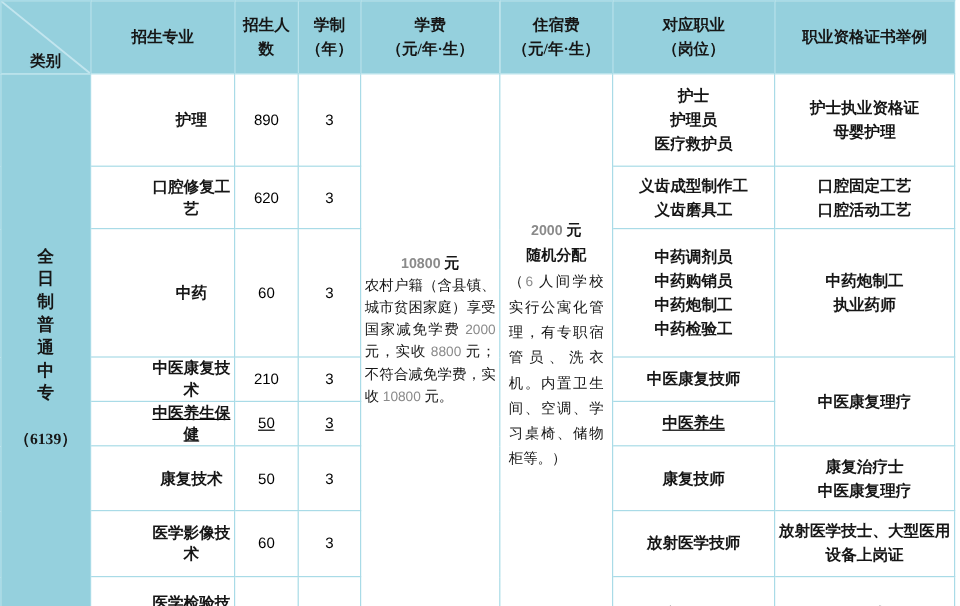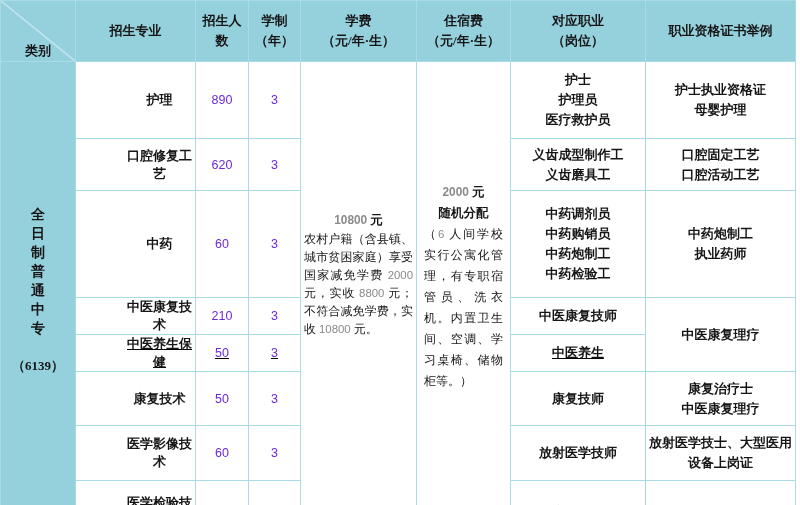--- a/index.html
+++ b/index.html
@@ -11,21 +11,21 @@
         color:#161616;overflow:hidden;}
   th{background:#95d0dd;font-weight:bold;font-size:13px;line-height:20px;
      white-space:pre-line;}
   th.cat-head{position:relative;}
   th.cat-head svg{position:absolute;left:0;top:0;width:100%;height:100%;}
   th.cat-head .cat-label{position:relative;z-index:2;}
   td.cat-cell{background:#95d0dd;font-weight:bold;padding-bottom:25px;}
   .vtext{font-size:14px;line-height:19px;white-space:pre-line;font-weight:bold;}
   .cat-code{font-size:13px;margin-top:19px;font-weight:bold;}
   td.major{font-size:13px;font-weight:600;padding-left:48px;}
-  td.numcell{color:#6d28d9;font-size:12.5px;
+  td.numcell{color:#000000;font-size:12.5px;
              font-family:"Liberation Sans","DejaVu Sans",sans-serif;}
   td.multiline{white-space:pre-line;font-size:13px;line-height:20px;font-weight:600;margin-top:18px;}
   td.cert{white-space:normal;font-size:13px;line-height:20px;font-weight:600;padding:0 2px;}
   td.cert.pre{white-space:pre-line;}
   td.tuition-cell{padding:0 3px 55px 3px;}
   td.accom-cell{padding:0 7px 30px 7px;}
   .fee-head{font-size:12.5px;line-height:19px;text-align:center;white-space:pre-line;
             font-weight:600;}
   .fee-body{font-size:12px;line-height:18px;text-align:justify;text-align-last:left;
             font-weight:400;}

